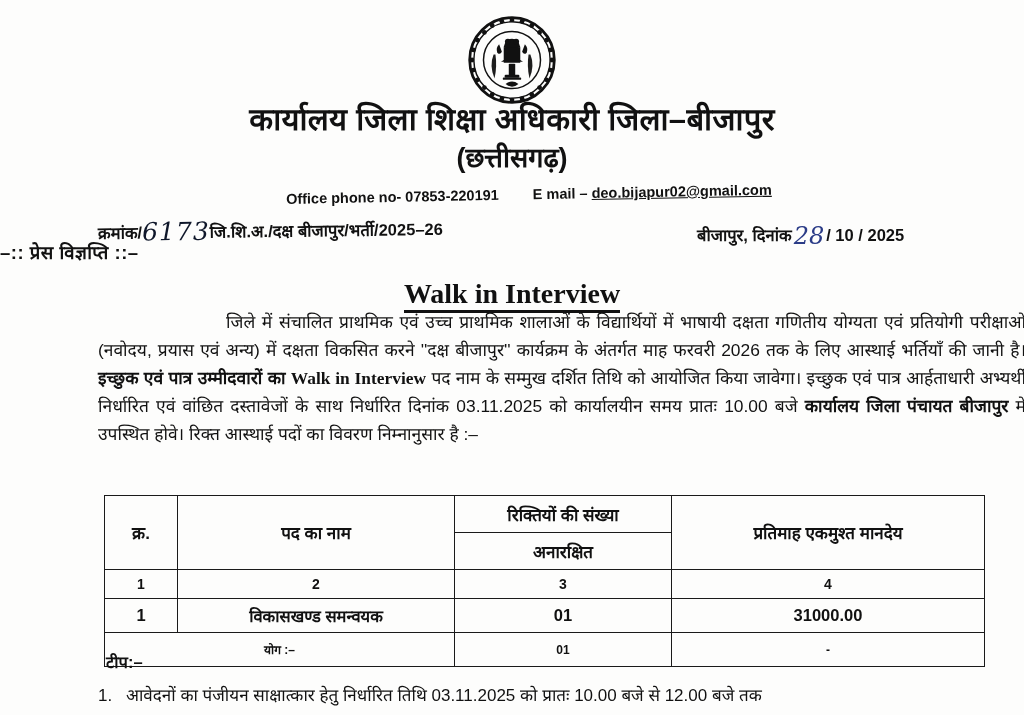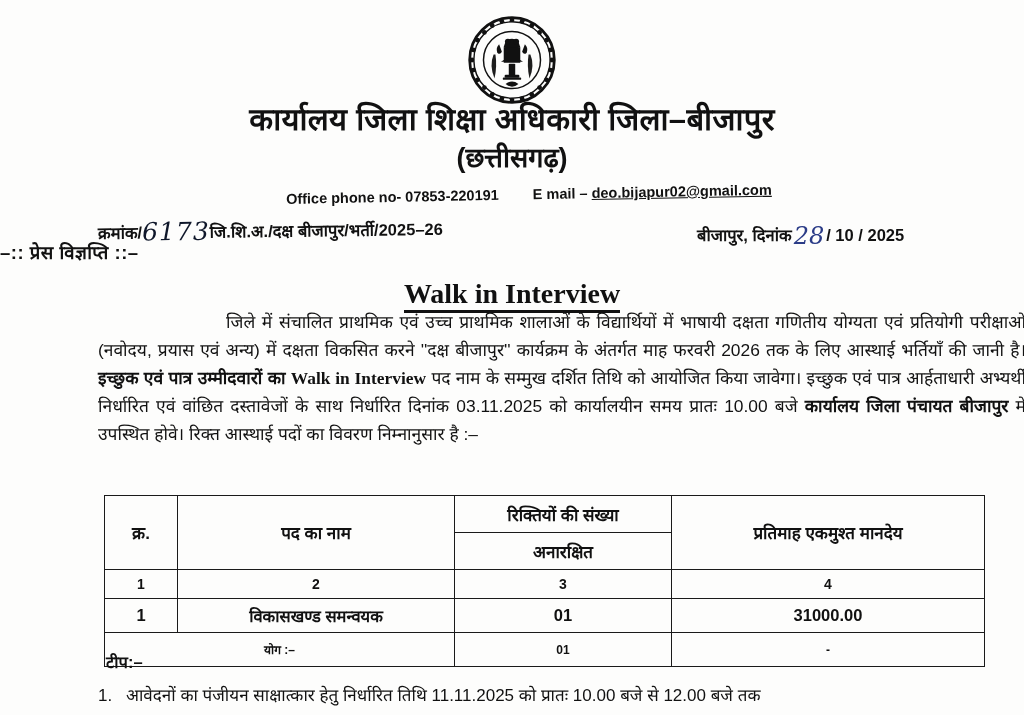--- a/index.html
+++ b/index.html
@@ -335,17 +335,17 @@
         <td>01</td>
         <td>-</td>
       </tr>
     </tbody>
   </table>
 
   <div class="note-head">टीप:–</div>
   <div class="note-list">
     <div class="note-item">
       <span class="note-num">1.</span>
-      <span>आवेदनों का पंजीयन साक्षात्कार हेतु निर्धारित तिथि 11.11.2025 को प्रातः 10.00 बजे से 12.00 बजे तक</span>
+      <span>आवेदनों का पंजीयन साक्षात्कार हेतु निर्धारित तिथि 03.11.2025 को प्रातः 10.00 बजे से 12.00 बजे तक</span>
     </div>
   </div>
 
 </div>
 
 </body></html>

